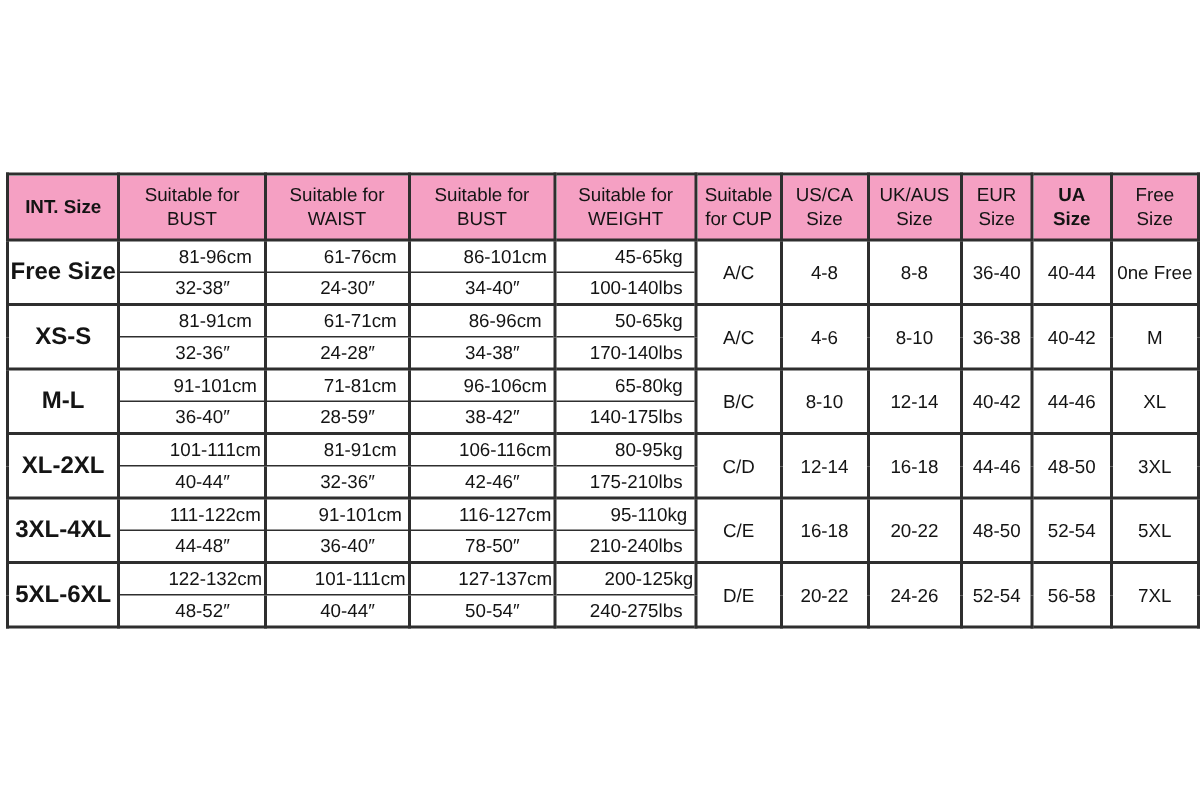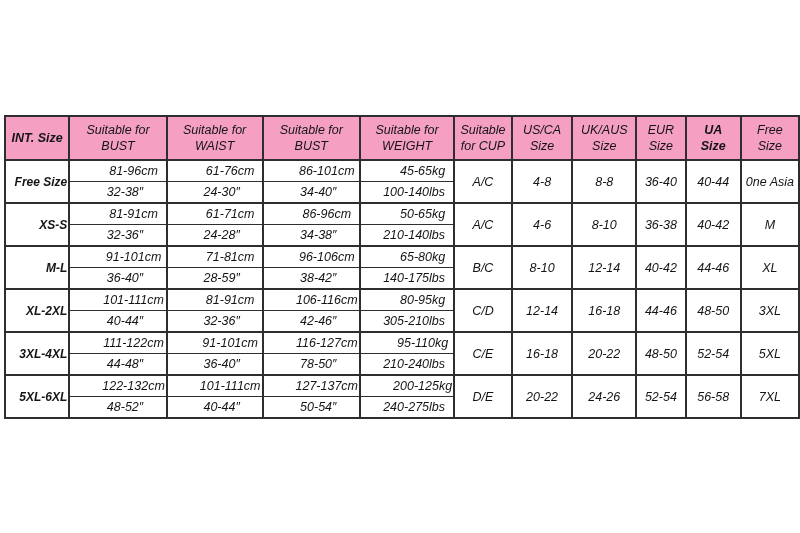--- a/index.html
+++ b/index.html
@@ -10,21 +10,20 @@
     background: #ffffff;
     overflow: hidden;
     font-family: "Liberation Sans", sans-serif;
   }
   table.size-chart {
     position: absolute;
     left: 4px;
     top: 115px;
     border-collapse: collapse;
     table-layout: fixed;
-    font-style: italic;
   }
   table.size-chart th,
   table.size-chart td {
     border: 2px solid #2e2e2e;
     text-align: center;
     vertical-align: middle;
     padding: 0 1px;
     color: #141414;
     overflow: hidden;
     white-space: nowrap;
@@ -37,22 +36,21 @@
     line-height: 1.3;
   }
   thead th.bold { font-weight: bold; }
   tbody td {
     background: #ffffff;
     font-size: 12.5px;
     height: 20px;
   }
   tbody td.label {
     font-weight: bold;
-    font-size: 12px;
-    text-align: right;
+    font-size: 16px;
   }
   tr.sub-a td.measure { border-bottom-width: 1px; padding-left: 32px; }
   tr.sub-b td.measure { border-top-width: 1px; padding-left: 15px; }
 </style>
 </head>
 <body>
 
 <div class="canvas">
   <table class="size-chart">
     <colgroup id="cols">
@@ -120,21 +118,21 @@
           <td rowspan="2" class="label">Free Size</td>
           <td class="measure">81-96cm</td>
           <td class="measure">61-76cm</td>
           <td class="measure">86-101cm</td>
           <td class="measure">45-65kg</td>
           <td rowspan="2" class="single">A/C</td>
           <td rowspan="2" class="single">4-8</td>
           <td rowspan="2" class="single">8-8</td>
           <td rowspan="2" class="single">36-40</td>
           <td rowspan="2" class="single">40-44</td>
-          <td rowspan="2" class="single">0ne Asia</td>
+          <td rowspan="2" class="single">0ne Free</td>
         </tr>
         <tr class="sub-b">
           <td class="measure">32-38″</td>
           <td class="measure">24-30″</td>
           <td class="measure">34-40″</td>
           <td class="measure">100-140lbs</td>
         </tr>
         <tr class="sub-a">
           <td rowspan="2" class="label">XS-S</td>
           <td class="measure">81-91cm</td>
@@ -145,21 +143,21 @@
           <td rowspan="2" class="single">4-6</td>
           <td rowspan="2" class="single">8-10</td>
           <td rowspan="2" class="single">36-38</td>
           <td rowspan="2" class="single">40-42</td>
           <td rowspan="2" class="single">M</td>
         </tr>
         <tr class="sub-b">
           <td class="measure">32-36″</td>
           <td class="measure">24-28″</td>
           <td class="measure">34-38″</td>
-          <td class="measure">210-140lbs</td>
+          <td class="measure">170-140lbs</td>
         </tr>
         <tr class="sub-a">
           <td rowspan="2" class="label">M-L</td>
           <td class="measure">91-101cm</td>
           <td class="measure">71-81cm</td>
           <td class="measure">96-106cm</td>
           <td class="measure">65-80kg</td>
           <td rowspan="2" class="single">B/C</td>
           <td rowspan="2" class="single">8-10</td>
           <td rowspan="2" class="single">12-14</td>
@@ -183,21 +181,21 @@
           <td rowspan="2" class="single">12-14</td>
           <td rowspan="2" class="single">16-18</td>
           <td rowspan="2" class="single">44-46</td>
           <td rowspan="2" class="single">48-50</td>
           <td rowspan="2" class="single">3XL</td>
         </tr>
         <tr class="sub-b">
           <td class="measure">40-44″</td>
           <td class="measure">32-36″</td>
           <td class="measure">42-46″</td>
-          <td class="measure">305-210lbs</td>
+          <td class="measure">175-210lbs</td>
         </tr>
         <tr class="sub-a">
           <td rowspan="2" class="label">3XL-4XL</td>
           <td class="measure">111-122cm</td>
           <td class="measure">91-101cm</td>
           <td class="measure">116-127cm</td>
           <td class="measure">95-110kg</td>
           <td rowspan="2" class="single">C/E</td>
           <td rowspan="2" class="single">16-18</td>
           <td rowspan="2" class="single">20-22</td>

